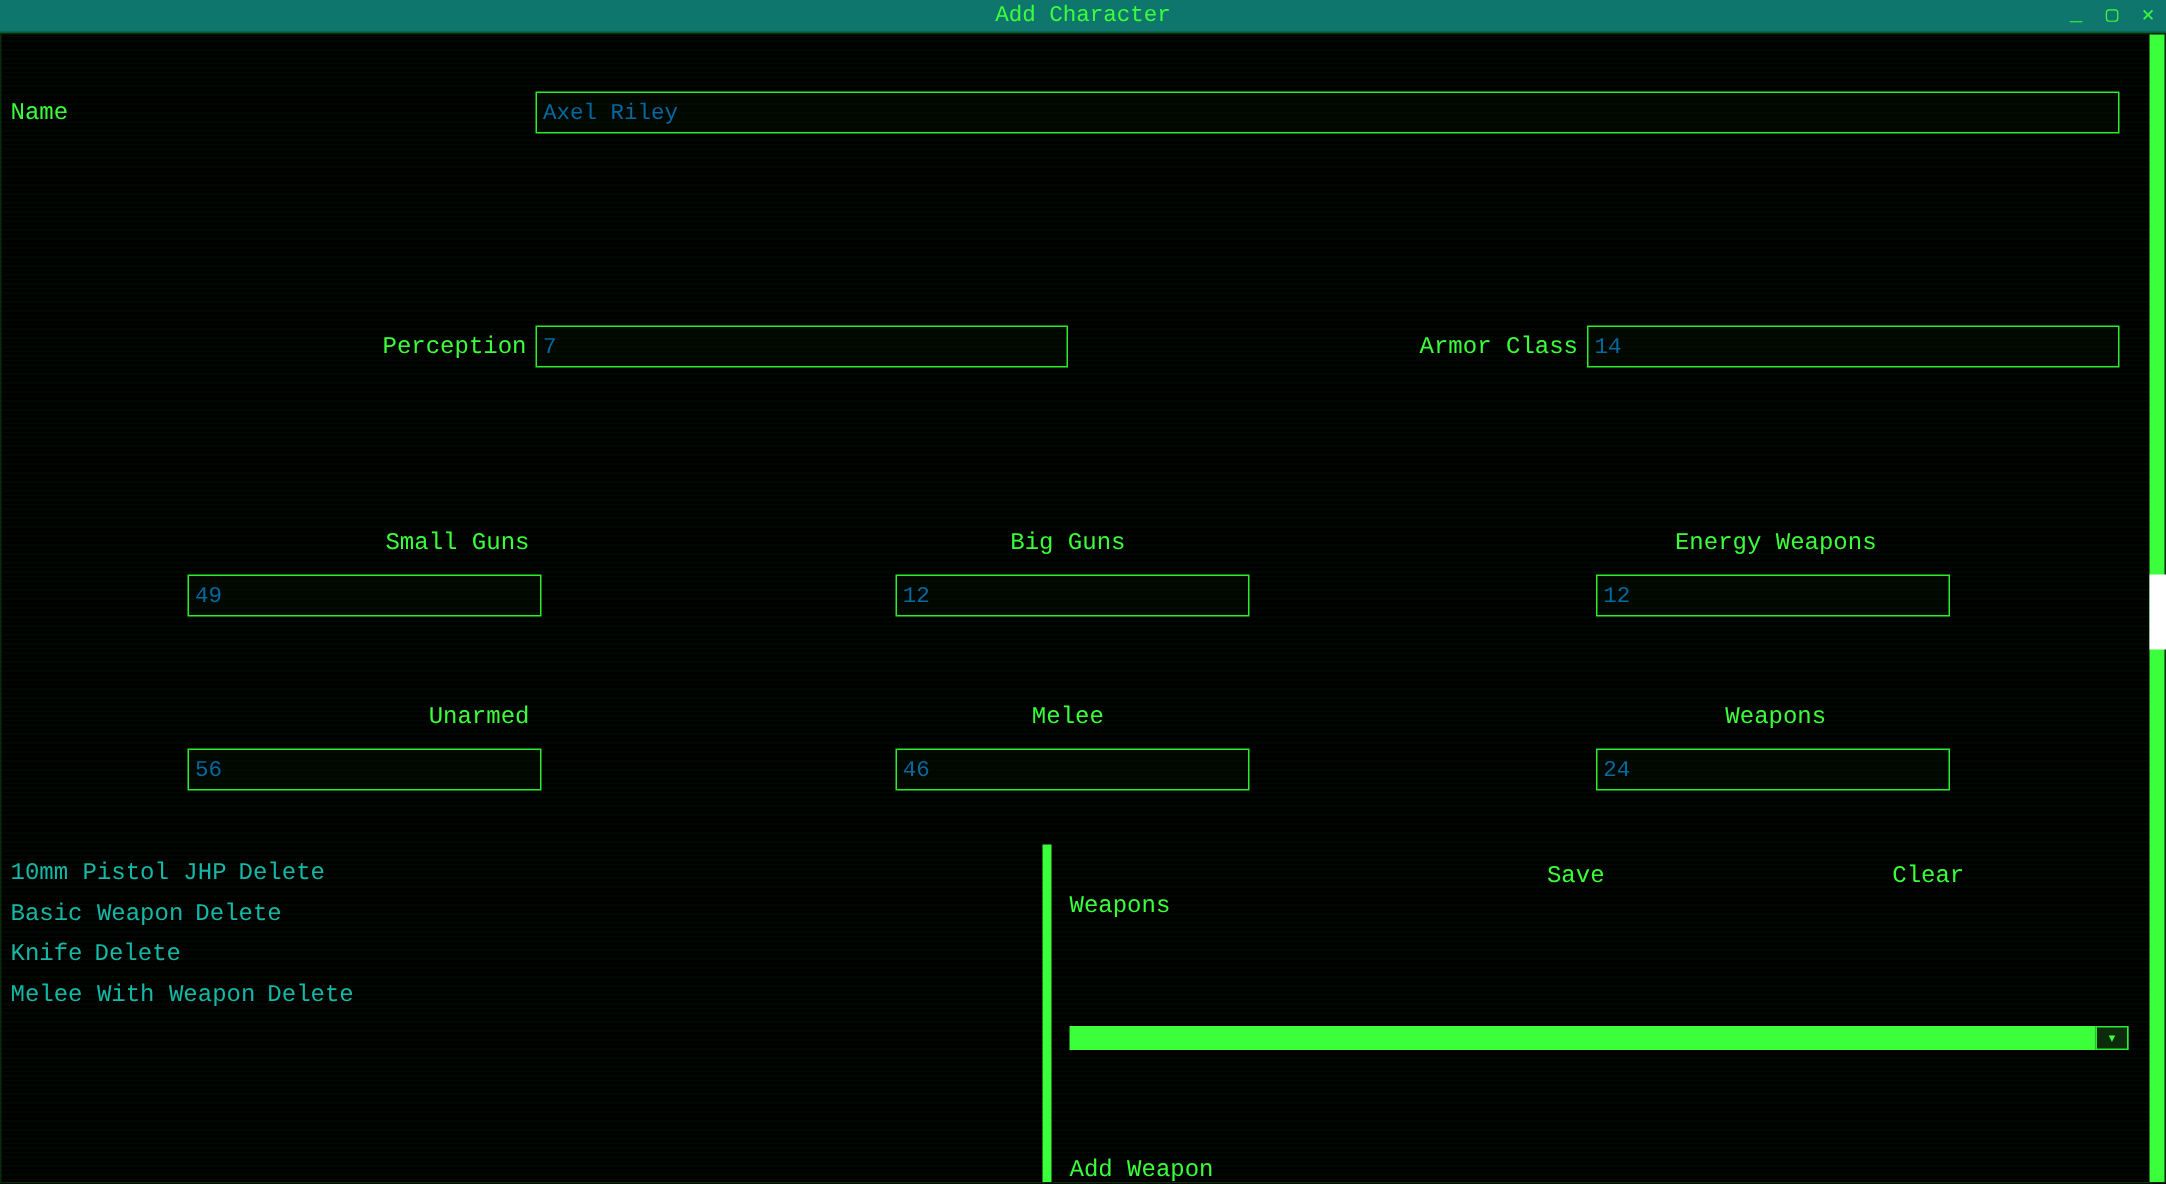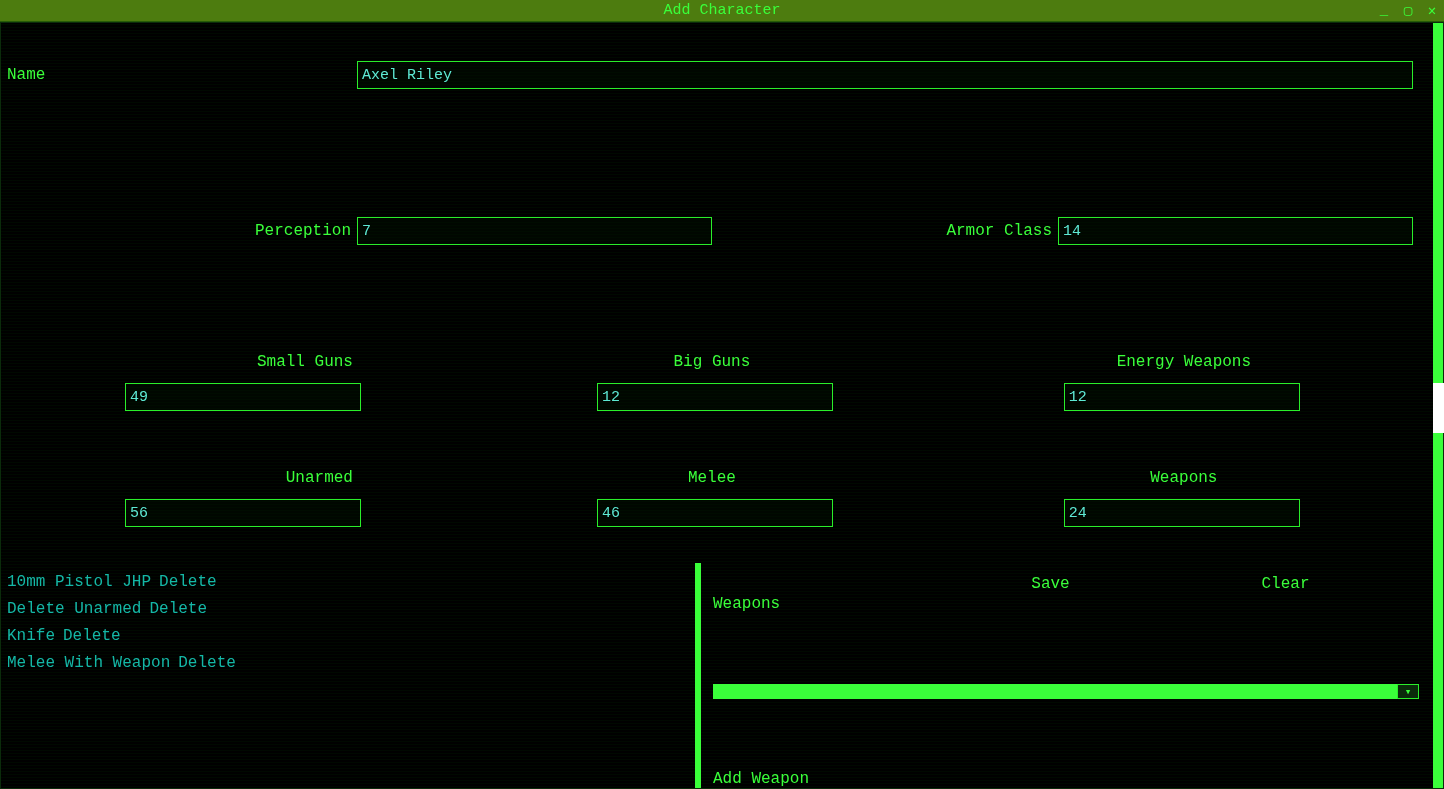--- a/index.html
+++ b/index.html
@@ -8,21 +8,21 @@
   width: 1444px;
   height: 789px;
   font-family: 'Courier New', monospace;
   color: #3aff3a;
   overflow: hidden;
   position: relative;
   background-image: repeating-linear-gradient(to bottom, rgba(0,60,0,0.15) 0px, rgba(0,60,0,0.15) 1px, transparent 1px, transparent 3px);
 }
 .titlebar {
   height: 22px;
-  background: #4d7c0f;
+  background: #0f766e;
   display: flex;
   align-items: center;
   justify-content: center;
   position: relative;
   border-bottom: 1px solid rgba(0,60,0,0.5);
 }
 .titlebar-text {
   color: #3aff3a;
   font-size: 15px;
 }
@@ -73,21 +73,21 @@
 }
 .lbl {
   color: #3aff3a;
   font-size: 16px;
   text-align: left;
 }
 .input {
   border: 1px solid #2aee2a;
   background: rgba(0,20,0,0.35);
   height: 28px;
-  color: #5eead4;
+  color: #0369a1;
   font-family: inherit;
   font-size: 15px;
   padding: 1px 4px;
   outline: none;
 }
 .spacer { height: 120px; }
 .spacer2 { height: 100px; }
 .spacer3 { height: 50px; }
 .name-row .lbl { width: 350px; padding-right: 170px; }
 .name-row .input { flex: 1; margin-right: 10px; }
@@ -240,21 +240,21 @@
     </div>
   </div>
 
   <div class="lower">
     <div class="left-list">
       <div class="witem">
         <span>10mm Pistol JHP</span>
         <span>Delete</span>
       </div>
       <div class="witem">
-        <span>Delete Unarmed</span>
+        <span>Basic Weapon</span>
         <span>Delete</span>
       </div>
       <div class="witem">
         <span>Knife</span>
         <span>Delete</span>
       </div>
       <div class="witem">
         <span>Melee With Weapon</span>
         <span>Delete</span>
       </div>

